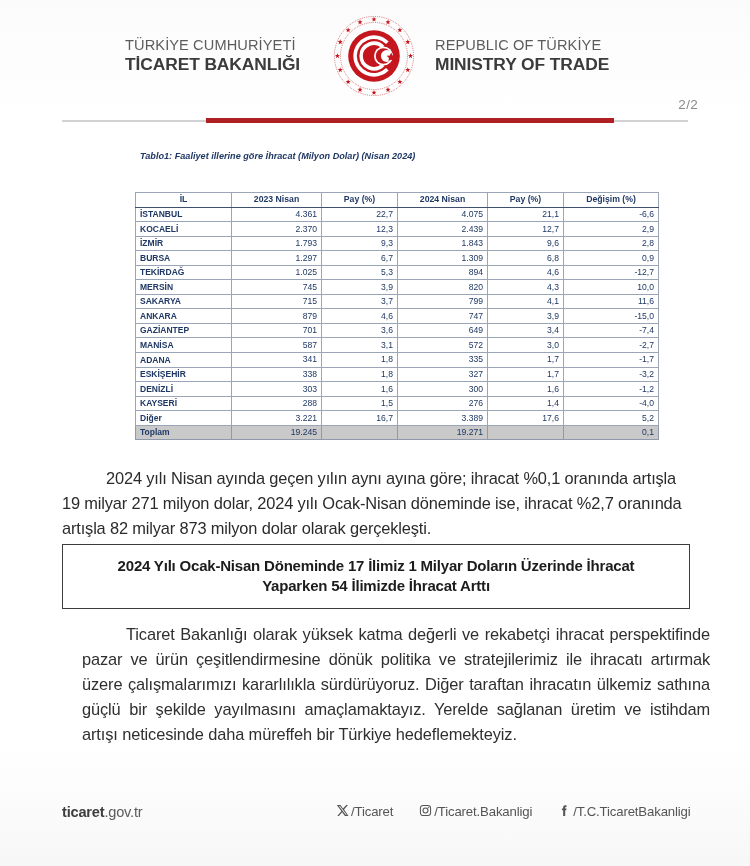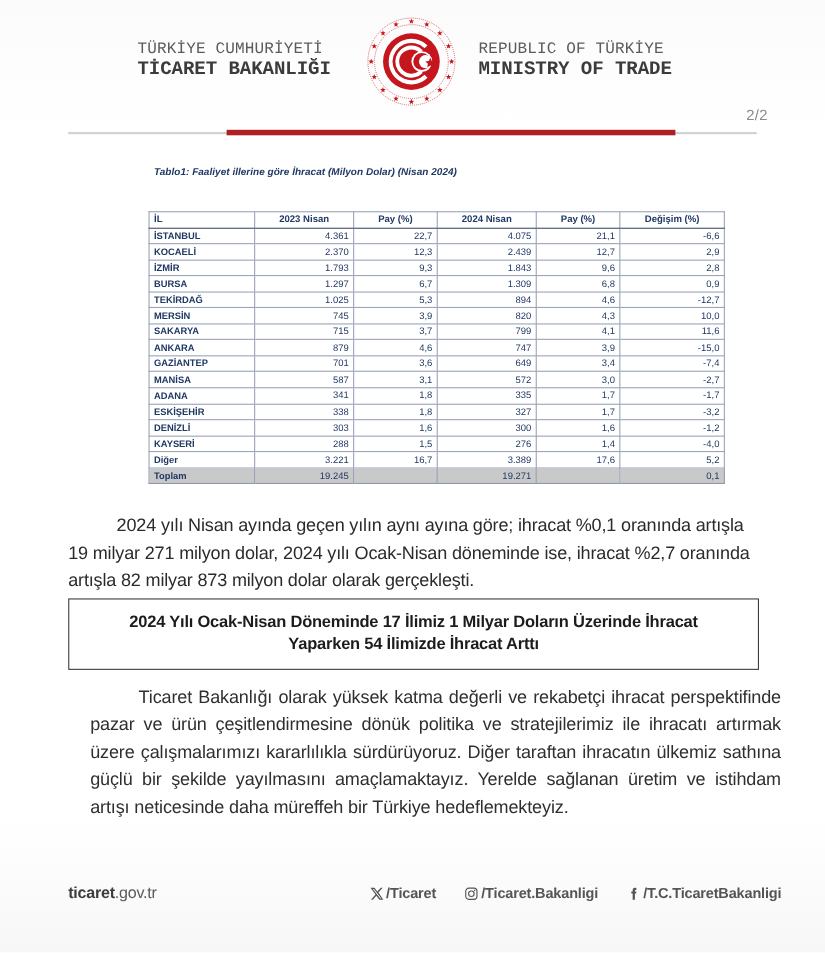--- a/index.html
+++ b/index.html
@@ -40,21 +40,20 @@
   .brand-block {
     display: flex;
     align-items: center;
     justify-content: center;
     gap: 18px;
   }
 
   .brand-text {
     line-height: 1.16;
     color: #4f4f4f;
-    font-family: Liberation Mono, monospace;
   }
   .brand-text.left  { text-align: left; width: 188px; }
   .brand-text.right { text-align: left; width: 190px; }
 
   .brand-line1 {
     font-size: 14.6px;
     letter-spacing: .1px;
     color: #5c5c5c;
     font-weight: 400;
     white-space: nowrap;
@@ -129,21 +128,21 @@
     overflow: hidden;
     white-space: nowrap;
   }
   .data-table thead th {
     text-align: center;
     font-weight: 700;
     background: #ffffff;
     font-size: 8.7px;
     border-bottom: 1.4px solid #3f4f6e;
   }
-  .data-table thead th:first-child { text-align: left; }
+  .data-table thead th:first-child { text-align: center; }
   .data-table tbody td.city {
     text-align: left;
     font-weight: 700;
     font-size: 8.5px;
   }
   .data-table tbody td.num {
     text-align: right;
     font-weight: 400;
   }
   .data-table tbody tr.total td {
@@ -222,24 +221,23 @@
     left: 336px; top: 24px;
     display: flex;
     align-items: center;
     gap: 26px;
     font-size: 13.2px;
     color: #555555;
     letter-spacing: -.15px;
   }
   .social {
     display: flex;
-    align-items: flex-end;
+    align-items: flex-start;
     gap: 2px;
     white-space: nowrap;
-    font-weight: bold;
   }
   .social svg { display: block; }
 </style>
 </head>
 <body>
 
 <div class="page">
 
   <div class="masthead">
     <div class="brand-block">

